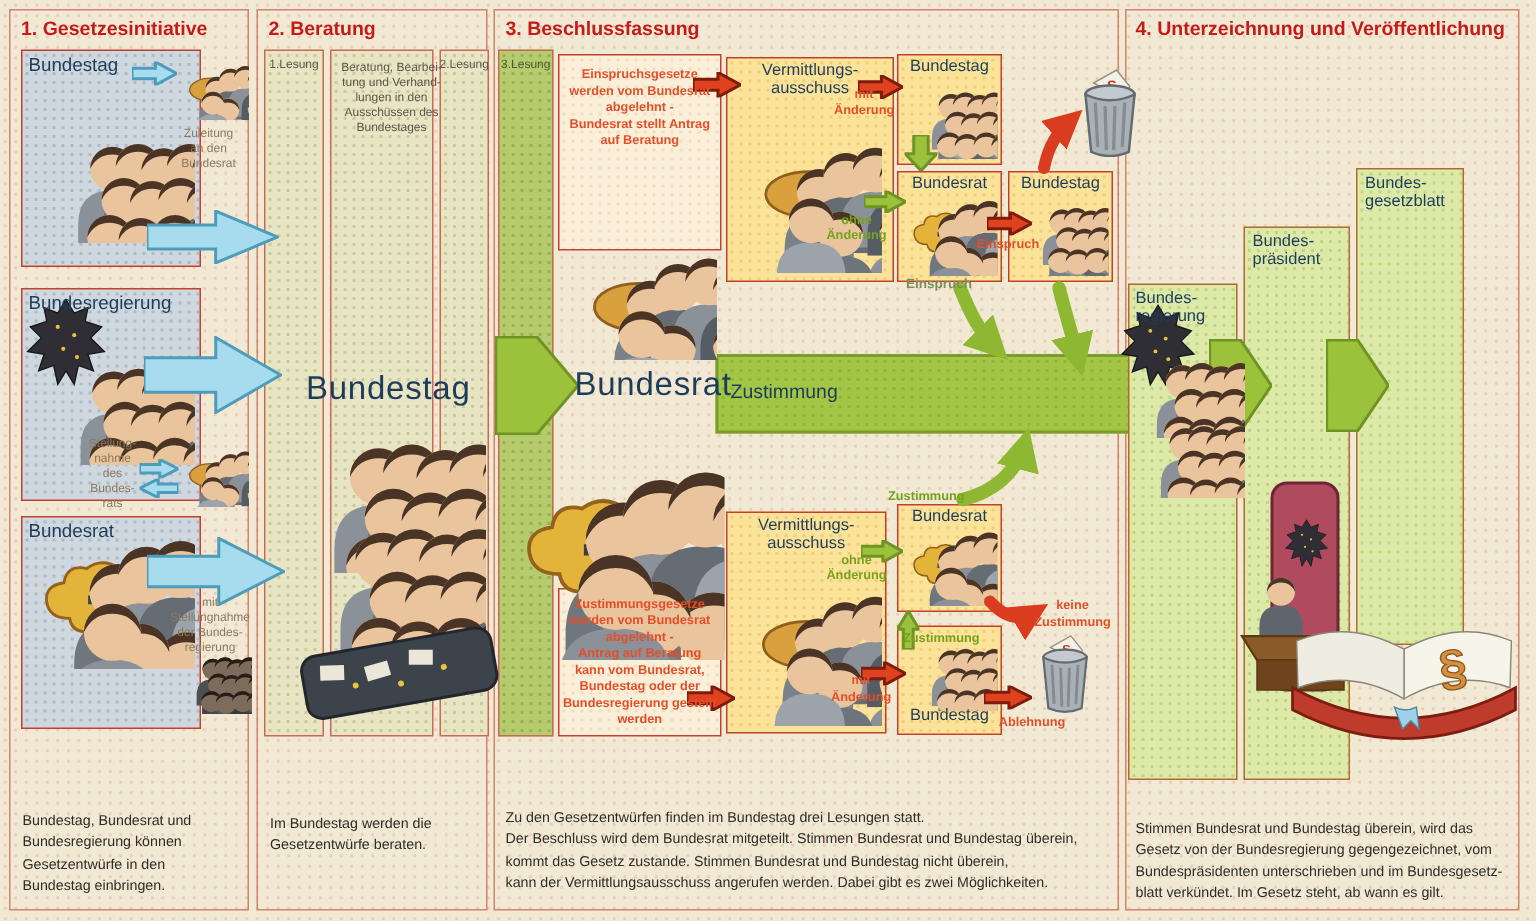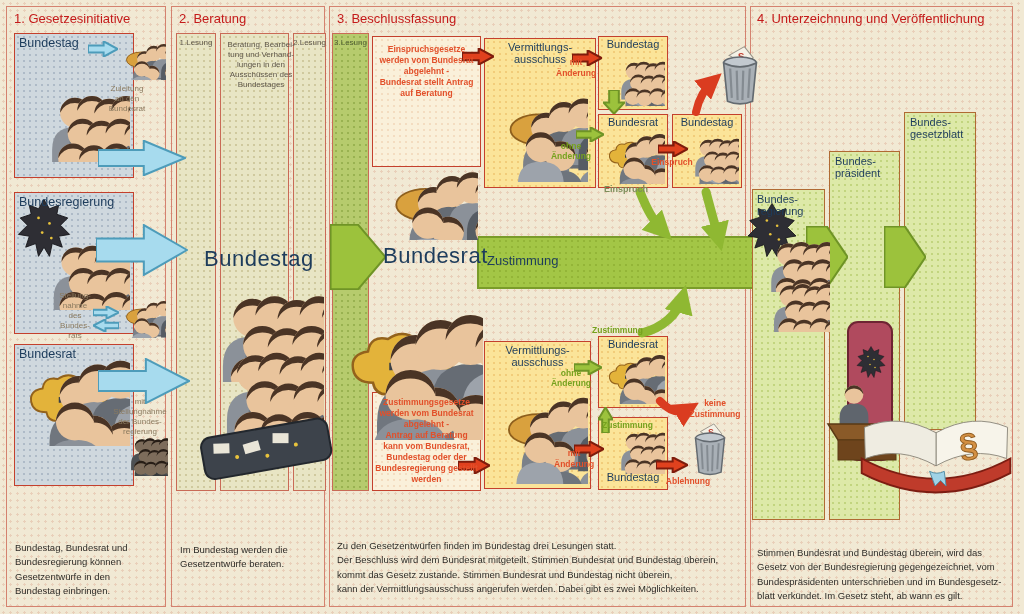--- a/index.html
+++ b/index.html
@@ -5,21 +5,21 @@
   * { margin:0; padding:0; box-sizing:border-box; }
   html,body { background:#e8e0cc; }
   #stage {
     position:relative; width:1024px; height:614px; overflow:hidden;
     font-family:"Liberation Sans", sans-serif;
     background-color:#f1e9d4;
     background-image:radial-gradient(rgba(210,140,115,.28) 1px, transparent 1.3px);
     background-size:7px 7px;
   }
   .section { position:absolute; border:1px solid #d4826f; }
-  .sechead { position:absolute; color:#c41a1a; font-weight:normal; font-size:13px; white-space:pre-line;text-align:right; }
+  .sechead { position:absolute; color:#c41a1a; font-weight:bold; font-size:13px; white-space:pre-line;text-align:right; }
   .bluebox { position:absolute; background-color:#cfd8de;
     background-image:radial-gradient(rgba(90,110,140,.28) 1px, transparent 1.2px);
     background-size:6px 6px; border:1px solid #c4402d; }
   .khaki { position:absolute; background-color:#e8e5c4;
     background-image:radial-gradient(rgba(150,135,70,.30) 1px, transparent 1.2px);
     background-size:6px 6px; border:1px solid #c96a56; }
   .greenstrip { position:absolute; background-color:#b6cb6d;
     background-image:radial-gradient(rgba(110,140,40,.40) 1px, transparent 1.2px);
     background-size:6px 6px; border:1px solid #c96a56; }
   .yellowb { position:absolute; background-color:#fbe499;
@@ -253,21 +253,21 @@
     </g>
     <use href="#book" x="858" y="392" width="156" height="122"></use>
   </svg>
 
   <div class="sechead" style="left:14px;top:11px">1. Gesetzesinitiative</div>
   <div class="sechead" style="left:179px;top:11px">2. Beratung</div>
   <div class="sechead" style="left:337px;top:11px">3. Beschlussfassung</div>
   <div class="sechead" style="left:757px;top:11px">4. Unterzeichnung und Veröffentlichung</div>
 
   <div class="lbl navy boxtitle" style="left:19px;top:36px">Bundestag</div>
-  <div class="lbl gray-lbl" style="left:100px;top:84px;width:54px">Zuleitung
+  <div class="lbl gray-lbl" style="left:112px;top:84px;width:54px">Zuleitung
 an den
 Bundesrat</div>
   <div class="lbl navy boxtitle" style="left:19px;top:195px">Bundesregierung</div>
   <div class="lbl gray-lbl" style="left:56px;top:291px;width:38px">Stellung-
 nahme
 des
 Bundes-
 rats</div>
   <div class="lbl navy boxtitle" style="left:19px;top:347px">Bundesrat</div>
   <div class="lbl gray-lbl" style="left:110px;top:397px;width:60px">mit

